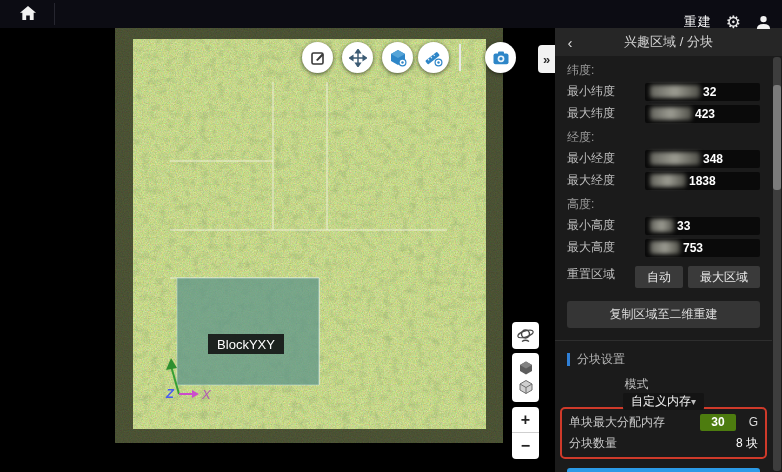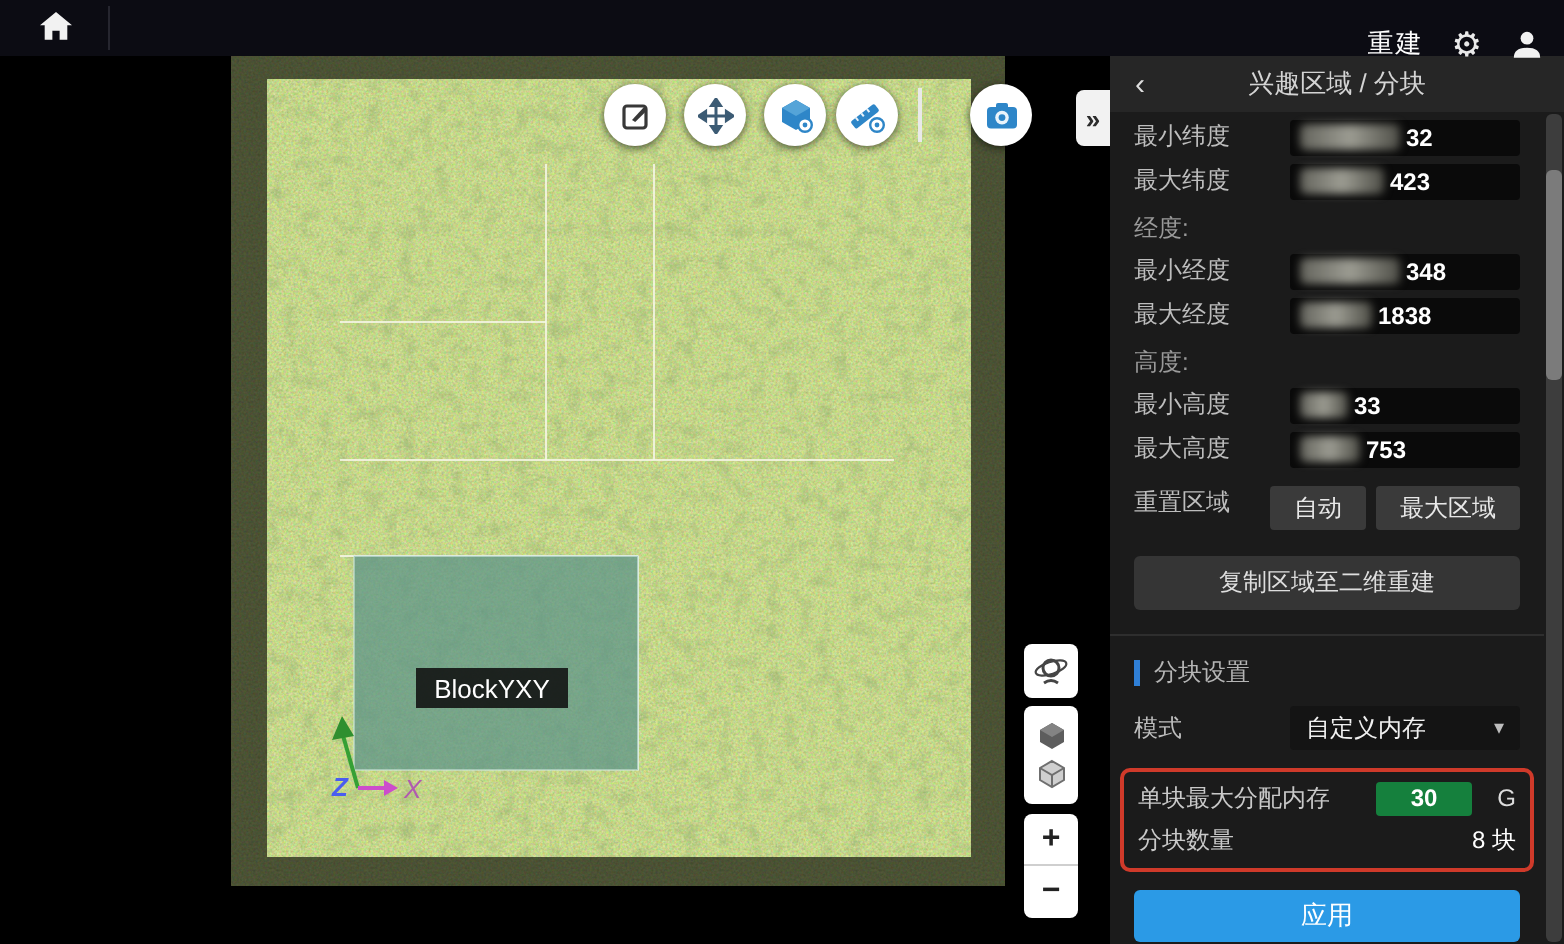--- a/index.html
+++ b/index.html
@@ -63,31 +63,31 @@
   .reset-label { color:#bdbdbd; flex:1; }
   .grey-btn { background:#3a3a3a; color:#e8e8e8; border:none; height:22px; padding:0 12px;
               border-radius:2px; font-size:12px; cursor:pointer; margin-left:5px;
               font-family:"Liberation Sans","DejaVu Sans",sans-serif; }
   .copy-btn { display:block; margin:13px 12px 0; width:calc(100% - 24px); height:27px; background:#353535;
               color:#dedede; border:none; border-radius:3px; font-size:12px; cursor:pointer;
               font-family:"Liberation Sans","DejaVu Sans",sans-serif; }
   .hr { margin-top:12px; border-top:1px solid #2e2e2e; }
   .section-head { display:flex; align-items:center; margin:10px 12px 4px; color:#b5b5b5; }
   .section-bar { width:3px; height:13px; background:#2f7fd6; margin-right:7px; }
-  .mode-row { display:flex; align-items:center; margin:8px 12px 0; height:22px; }
+  .mode-row { display:flex; align-items:center; margin:8px 12px 0; height:22px;flex-direction:column; }
   .mode-label { width:78px; color:#bdbdbd; flex:none; }
   .mode-select { flex:1; height:22px; background:#141414; border-radius:2px; display:flex;
                  align-items:center; padding:0 8px; color:#f0f0f0; cursor:pointer; }
   .mode-value { flex:1; text-align:left; }
   .caret { color:#bdbdbd; font-size:10px; }
 
   .red-box { margin:9px 5px 0; border:2px solid #cf3a2a; border-radius:5px; padding:3px 7px 4px; }
   .mem-row { display:flex; align-items:center; height:20px; }
   .mem-label { flex:1; color:#c9c9c9; }
-  .mem-input { width:48px; height:17px; background:#15803d; color:#fff; font-weight:bold;
+  .mem-input { width:36px; height:17px; background:#4d7c0f; color:#fff; font-weight:bold;
                display:flex; align-items:center; justify-content:center; border-radius:2px; cursor:text; }
   .mem-unit { width:22px; text-align:right; color:#dcdcdc; }
   .count-row { display:flex; align-items:center; height:19px; margin-top:2px; }
   .count-label { flex:1; color:#c9c9c9; }
   .count-value { color:#ffffff; }
 
   .apply-btn { display:block; margin:9px 12px 0; width:calc(100% - 24px); height:26px; background:#2b9ae6;
                border:none; border-radius:3px; color:#fff; font-size:13px; cursor:pointer;
                font-family:"Liberation Sans","DejaVu Sans",sans-serif; }
 
@@ -245,20 +245,21 @@
   </div>
 
   <div class="panel">
     <div class="panel-header">
       <span class="back-btn">‹</span>
       <span class="panel-title">兴趣区域 / 分块</span>
     </div>
 
     <div class="panel-content">
 
+      <div class="group-label">纬度:</div>
       <div class="field-row">
         <span class="field-label">最小纬度</span>
         <div class="field-input">
           <span class="redact rw1"></span>
           <span>32</span>
         </div>
       </div>
       <div class="field-row">
         <span class="field-label">最大纬度</span>
         <div class="field-input">

